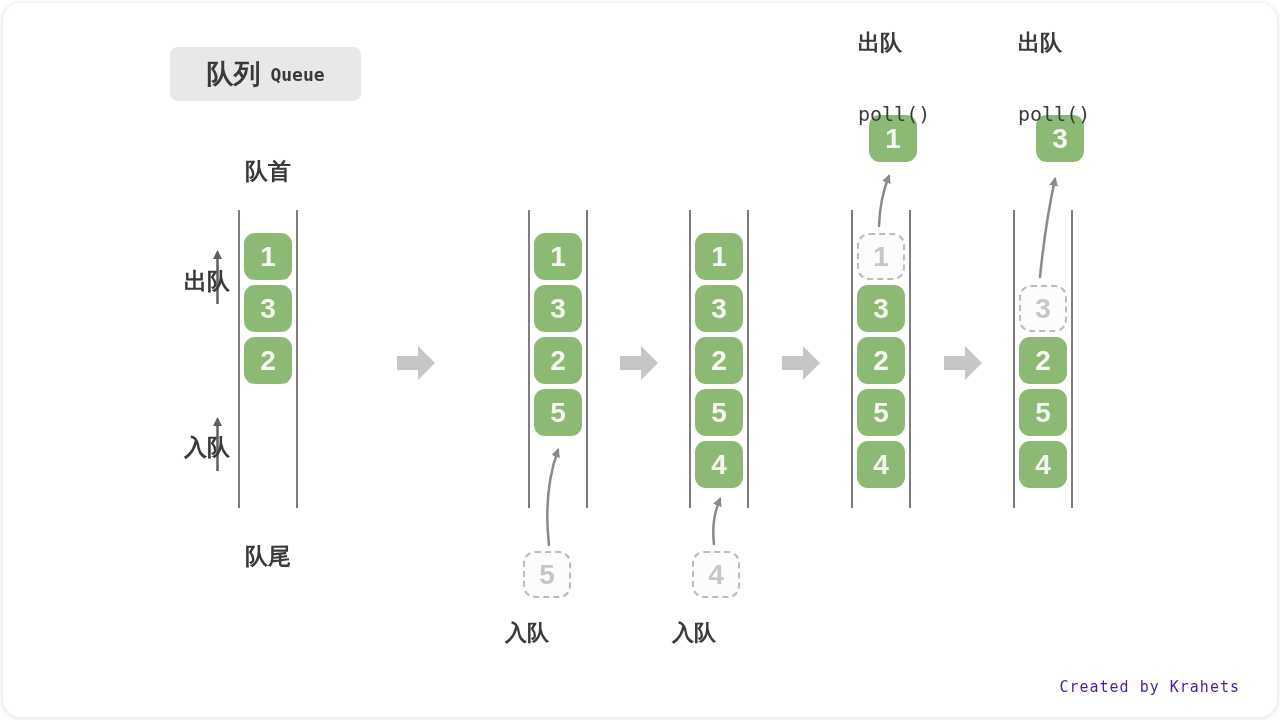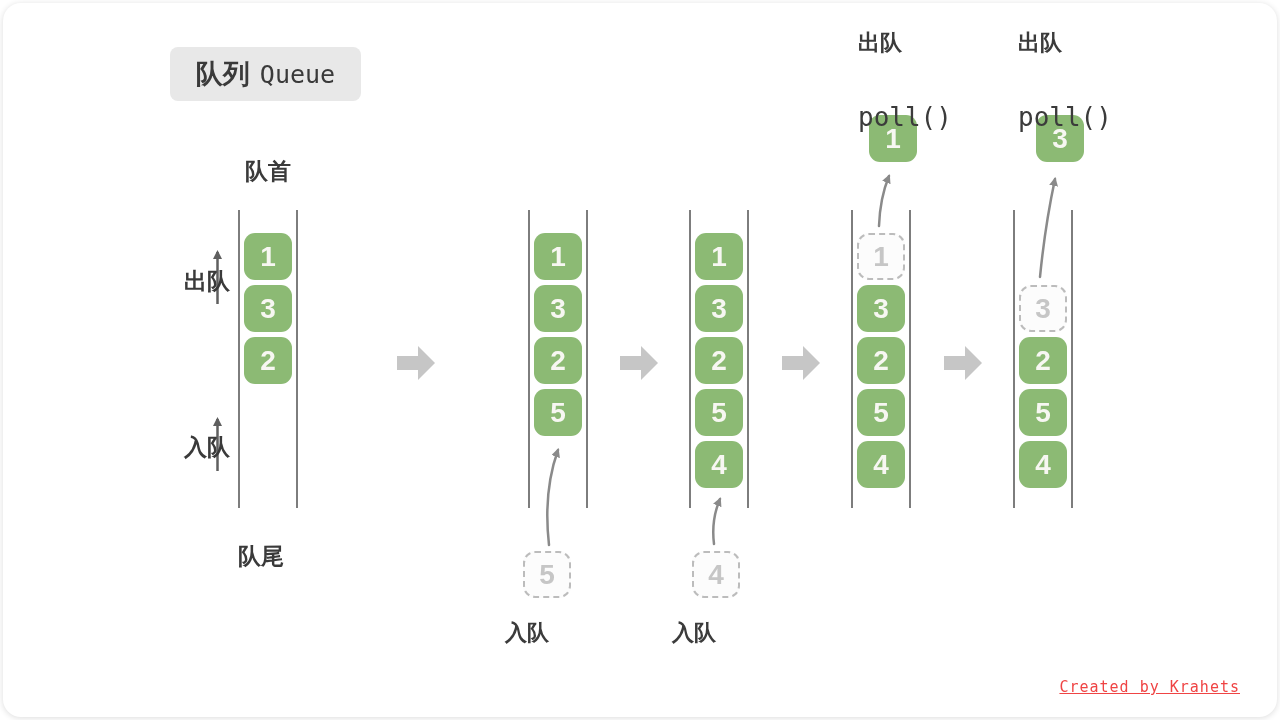--- a/index.html
+++ b/index.html
@@ -2,34 +2,34 @@
 <html><head>
 <meta charset="utf-8">
 <style>
   html,body{margin:0;padding:0;background:#fff;}
   .stage{position:relative;width:1280px;height:720px;font-family:"Liberation Sans",sans-serif;overflow:hidden;}
   .canvas{position:absolute;left:3px;top:3px;width:1274px;height:714px;background:#fff;border-radius:18px;box-shadow:0 1px 6px rgba(0,0,0,.14);}
   .mono{font-family:"DejaVu Sans Mono","Liberation Mono",monospace;}
 
   .title-box{position:absolute;left:170px;top:47px;width:191px;height:54px;background:#e8e8e8;border-radius:8px;display:flex;align-items:center;justify-content:center;gap:10px;}
   .title-zh{font-size:27px;font-weight:700;color:#3a3a3a;}
-  .title-en{font-size:25px;color:#3a3a3a;font-family:"DejaVu Sans Mono","Liberation Mono",monospace;}
+  .title-en{font-size:18px;color:#3a3a3a;font-family:"DejaVu Sans Mono","Liberation Mono",monospace;font-weight:bold;}
 
   .zh-label{position:absolute;font-size:23px;font-weight:700;color:#3a3a3a;white-space:nowrap;}
   .wall{position:absolute;top:210px;width:2px;height:298px;background:#7d7d7d;}
   .cell{position:absolute;width:48px;height:47px;box-sizing:border-box;border-radius:11px;display:flex;align-items:center;justify-content:center;font-size:28px;font-weight:700;}
   .cell.green{background:#8CBA74;color:#f7f7f2;}
   .cell.ghost{border:2.5px dashed #bcbcbc;border-radius:12px;background:#fcfcfc;color:#c6c6c6;}
 
   .op{position:absolute;color:#3b3b3b;white-space:nowrap;}
   .op .zh{font-size:22px;font-weight:600;margin-bottom:9px;}
-  .op .code{font-size:26px;color:#3b3b3b;margin-top:44px;}
+  .op .code{font-size:20px;color:#3b3b3b;margin-top:44px;}
   .op .arg{color:#5fa04e;font-weight:700;}
 
-  .watermark{position:absolute;right:40px;bottom:24px;font-size:15px;color:#ef4444;letter-spacing:1px;text-decoration:underline;}
+  .watermark{position:absolute;right:40px;bottom:24px;font-size:15px;color:#4c1d95;letter-spacing:1px;}
   svg.overlay{position:absolute;left:0;top:0;pointer-events:none;}
 </style>
 </head>
 <body>
 
 <div class="stage">
   <div class="canvas"></div>
 
   <svg class="overlay" width="1280" height="720">
     <defs>
@@ -54,21 +54,21 @@
     <path d="M 879 226 Q 880 198 889 176" fill="none" stroke="#8a8a8a" stroke-width="2.5" stroke-linecap="round" marker-end="url(#ah-gray)"></path>
     <path d="M 1040 277 Q 1045 226 1055 179" fill="none" stroke="#8a8a8a" stroke-width="2.5" stroke-linecap="round" marker-end="url(#ah-gray)"></path>
   </svg>
 
   <div class="title-box">
     <span class="title-zh">队列</span>
     <span class="title-en">Queue</span>
   </div>
 
   <div class="zh-label" style="left:238px;top:156px;width:60px;text-align:center;">队首</div>
-  <div class="zh-label" style="left:238px;top:541px;width:60px;">队尾</div>
+  <div class="zh-label" style="left:238px;top:541px;width:60px;text-align:center;">队尾</div>
   <div class="zh-label" style="left:184px;top:266px;">出队</div>
   <div class="zh-label" style="left:184px;top:432px;">入队</div>
 
   <div class="wall" style="left:238px"></div>
   <div class="wall" style="left:296px"></div>
   <div class="cell green" style="left:244px;top:233px">1</div>
   <div class="cell green" style="left:244px;top:285px">3</div>
   <div class="cell green" style="left:244px;top:337px">2</div>
 
   <div class="wall" style="left:528px"></div>

